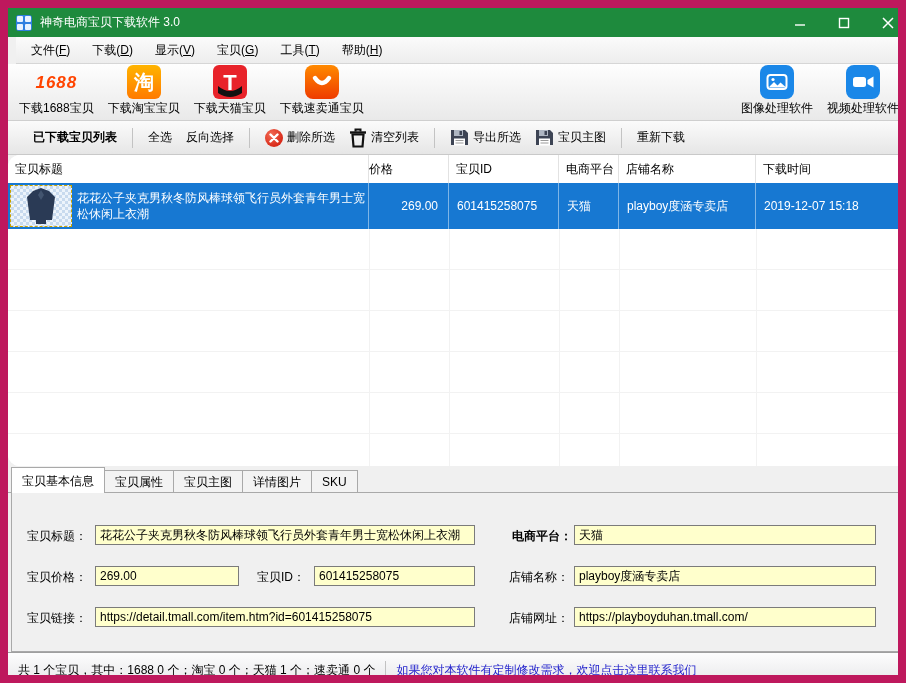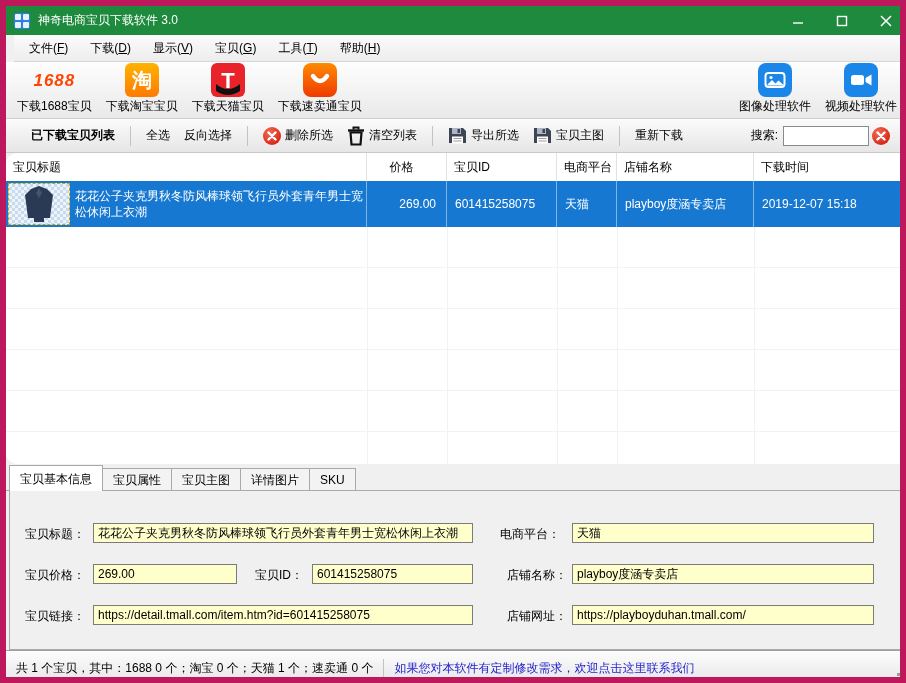--- a/index.html
+++ b/index.html
@@ -1,16 +1,16 @@
 <!DOCTYPE html>
 <html><head>
 <meta charset="utf-8">
 <style>
   html,body{margin:0;padding:0;background:#d7d7d7;font-family:"Liberation Sans","DejaVu Sans",sans-serif;font-size:12px;color:#000;}
-  .window{position:relative;width:906px;height:683px;box-sizing:border-box;border:6px solid #be185d;background:#f0f0f0;overflow:hidden;}
+  .window{position:relative;width:906px;height:683px;box-sizing:border-box;border:8px solid #be185d;background:#f0f0f0;overflow:hidden;}
 
   
   .titlebar{position:absolute;left:0;top:0;width:902px;height:29px;background:#1e8a3d;display:flex;align-items:center;color:#fff;}
   .app-icon{width:16px;height:16px;margin-left:8px;border-radius:3px;background:#2f7fe0;position:relative;flex:none;}
   .app-icon i{position:absolute;width:6px;height:6px;background:#e8f2ff;border-radius:1px;}
   .app-icon i:nth-child(1){left:1px;top:1px}.app-icon i:nth-child(2){right:1px;top:1px}
   .app-icon i:nth-child(3){left:1px;bottom:1px}.app-icon i:nth-child(4){right:1px;bottom:1px}
   .titlebar .title{margin-left:8px;}
   .win-controls{margin-left:auto;display:flex;height:100%;}
   .win-btn{width:44px;height:100%;display:flex;align-items:center;justify-content:center;cursor:default;}
@@ -34,21 +34,21 @@
   .lb-sep{width:1px;height:20px;background:#c3c3c3;margin:0 8px;flex:none;}
   .lb-group{display:flex;align-items:center;gap:4px;padding:0 7px;white-space:nowrap;}
   .search-wrap{margin-left:auto;display:flex;align-items:center;}
   .search-input{width:86px;height:20px;box-sizing:border-box;border:1px solid #8a8a8a;margin:0 3px 0 5px;font:inherit;padding:0 3px;}
   .red-circle{width:18px;height:18px;border-radius:50%;background:radial-gradient(circle at 35% 30%,#f26a54,#d92b1a 70%);display:flex;align-items:center;justify-content:center;flex:none;}
 
   
   .grid{position:absolute;left:0;top:147px;width:902px;height:311px;background:#fff;overflow:hidden;border-radius:12px;}
   .grid-header{position:absolute;left:0;top:0;width:100%;height:28px;background:#fff;}
   .gh-cell{position:absolute;top:0;height:28px;line-height:28px;box-sizing:border-box;border-right:1px solid #e2e2e2;padding-left:7px;overflow:hidden;white-space:nowrap;}
-  .gh-cell.num{text-align:center;padding-right:10px;padding-left:0;}
+  .gh-cell.num{text-align:left;padding-right:10px;padding-left:0;}
   .grid-row{position:absolute;left:0;top:28px;width:100%;height:46px;background:#1778d2;color:#fff;}
   .gr-cell{position:absolute;top:0;height:46px;line-height:46px;box-sizing:border-box;border-right:1px solid rgba(255,255,255,.45);padding-left:8px;overflow:hidden;white-space:nowrap;}
   .gr-cell.num{text-align:right;padding-right:10px;padding-left:0;}
   .thumb{position:absolute;left:2px;top:2px;width:62px;height:42px;box-sizing:border-box;border:1px dashed #caa400;background:repeating-conic-gradient(#c8daee 0% 25%,#edf4fb 0% 50%) 0 0/6px 6px;}
   .row-title{position:absolute;left:69px;top:7px;width:290px;line-height:16px;white-space:normal;overflow:hidden;}
   .grid-empty{position:absolute;left:0;top:74px;right:0;bottom:0;background:repeating-linear-gradient(to bottom,#fff 0 40px,#f2f2f2 40px 41px);}
   .vline{position:absolute;top:74px;bottom:0;width:1px;background:#f2f2f2;}
 
   
   .tabstrip{position:absolute;left:0;top:458px;width:902px;height:27px;box-sizing:border-box;background:#f0f0f0;border-bottom:1px solid #a9a9a9;display:flex;align-items:flex-end;padding-left:3px;}
@@ -224,29 +224,20 @@
         <rect x="4" y="2" width="9" height="6" fill="#aeb6c2"></rect>
           <rect x="9.5" y="3" width="2.5" height="4" fill="#3d4454"></rect>
         <rect x="4" y="10.5" width="11" height="7" fill="#fff"></rect>
         <line x1="5.5" y1="12.5" x2="13.5" y2="12.5" stroke="#9a9a9a" stroke-width="1"></line>
         <line x1="5.5" y1="15" x2="13.5" y2="15" stroke="#9a9a9a" stroke-width="1"></line>
       </svg>
       <span>宝贝主图</span>
     </span>
     <span class="lb-sep"></span>
     <span class="lb-text">重新下载</span>
-    <span class="search-wrap">
-      <span>搜索:</span>
-      <input class="search-input" type="text" value="" style="">
-      <span class="red-circle">
-        <svg width="10" height="10" viewBox="0 0 10 10">
-            <path d="M1.5 1.5 L8.5 8.5 M8.5 1.5 L1.5 8.5" stroke="#fff" stroke-width="2.4" stroke-linecap="round"></path>
-          </svg>
-      </span>
-    </span>
   </div>
 
   <div class="grid">
     <div class="grid-header">
       <div class="gh-cell" style="left:0;width:361px;">宝贝标题</div>
       <div class="gh-cell num" style="left:361px;width:80px;">价格</div>
       <div class="gh-cell" style="left:441px;width:110px;">宝贝ID</div>
       <div class="gh-cell" style="left:551px;width:60px;">电商平台</div>
       <div class="gh-cell" style="left:611px;width:137px;">店铺名称</div>
       <div class="gh-cell" style="left:748px;width:154px;border-right:none;">下载时间</div>
@@ -281,21 +272,21 @@
     <span class="tab active">宝贝基本信息</span>
     <span class="tab">宝贝属性</span>
     <span class="tab">宝贝主图</span>
     <span class="tab">详情图片</span>
     <span class="tab">SKU</span>
   </div>
 
   <div class="panel">
     <span class="lbl" style="left:15px;top:35px;">宝贝标题：</span>
     <input class="fld" style="left: 83px; top: 32px; width: 380px;" readonly="" value="花花公子夹克男秋冬防风棒球领飞行员外套青年男士宽松休闲上衣潮">
-    <span class="lbl" style="left:490px;top:35px;">电商平台：</span>
+    <span class="lbl" style="left:500px;top:35px;font-weight:bold;">电商平台：</span>
     <input class="fld" style="left: 562px; top: 32px; width: 302px;" readonly="" value="天猫">
 
     <span class="lbl" style="left:15px;top:76px;">宝贝价格：</span>
     <input class="fld" style="left: 83px; top: 73px; width: 144px;" readonly="" value="269.00">
     <span class="lbl" style="left:245px;top:76px;">宝贝ID：</span>
     <input class="fld" style="left: 302px; top: 73px; width: 161px;" readonly="" value="601415258075">
     <span class="lbl" style="left:497px;top:76px;">店铺名称：</span>
     <input class="fld" style="left: 562px; top: 73px; width: 302px;" readonly="" value="playboy度涵专卖店">
 
     <span class="lbl" style="left:15px;top:117px;">宝贝链接：</span>

